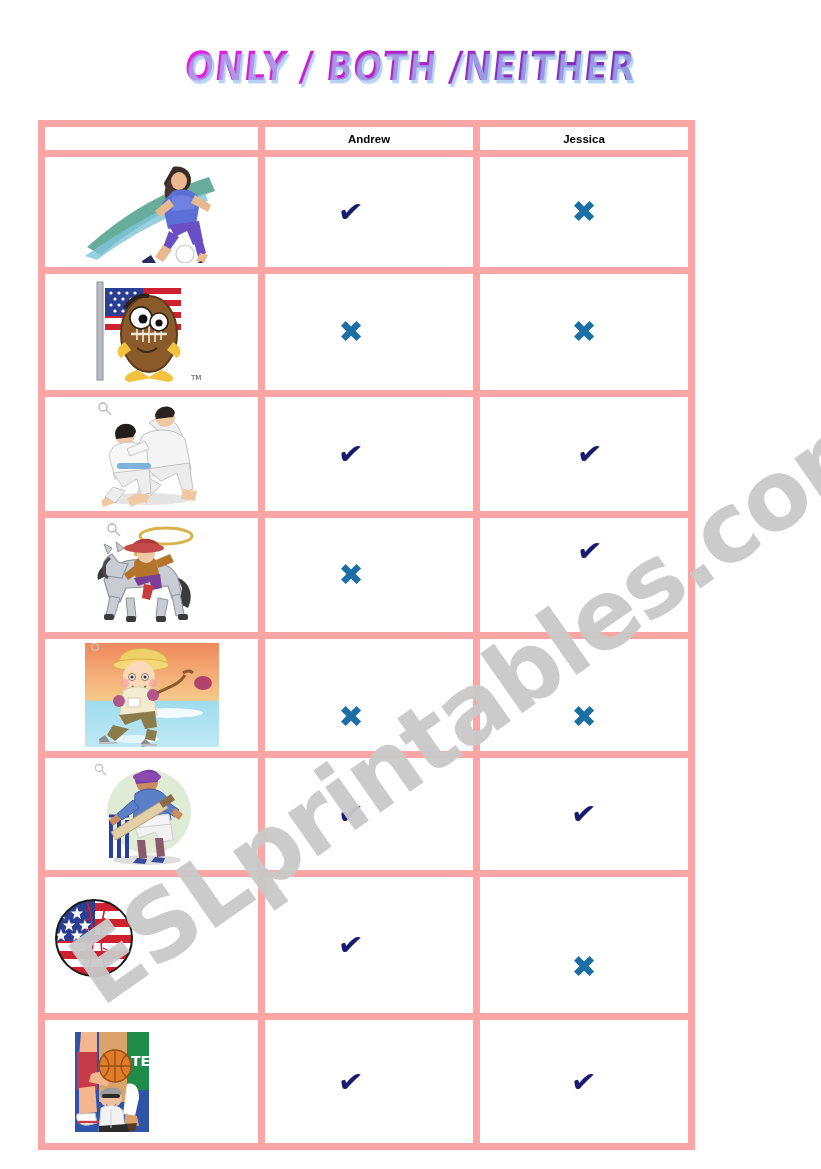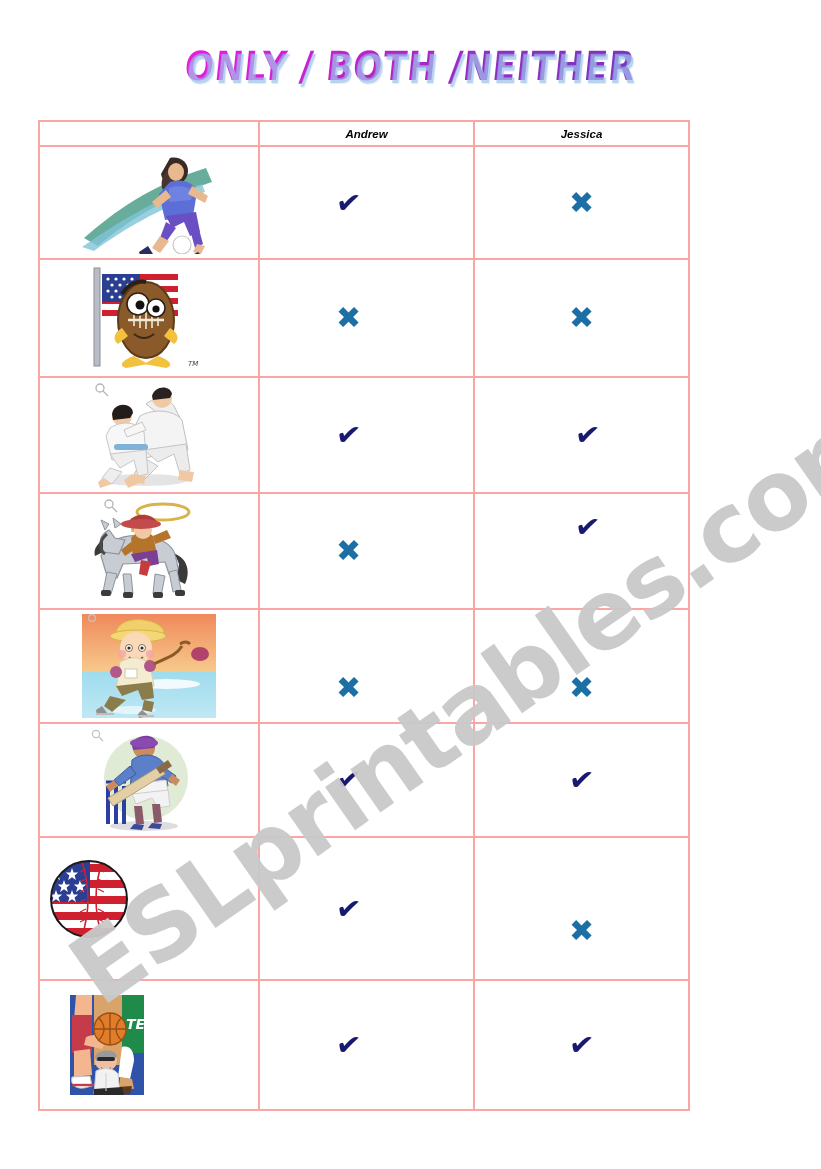--- a/index.html
+++ b/index.html
@@ -62,25 +62,24 @@
   #sheet-table{
     position:absolute;
     left:38px;top:120px;
     width:650px;
     border-collapse:collapse;
     table-layout:fixed;
     z-index:10;
     background:transparent;
   }
   #sheet-table td,#sheet-table th{
-    border:2px solid #fca5a5;
+    border:7px solid #fca5a5;
     padding:0;
     vertical-align:middle;
     background:transparent;
-    font-style:italic;
   }
   col.c-pic{width:220px;}
   col.c-p1{width:215px;}
   col.c-p2{width:215px;}
 
   th.hdr{
     height:23px;
     font-size:11.5px;
     font-weight:bold;
     color:#000;

